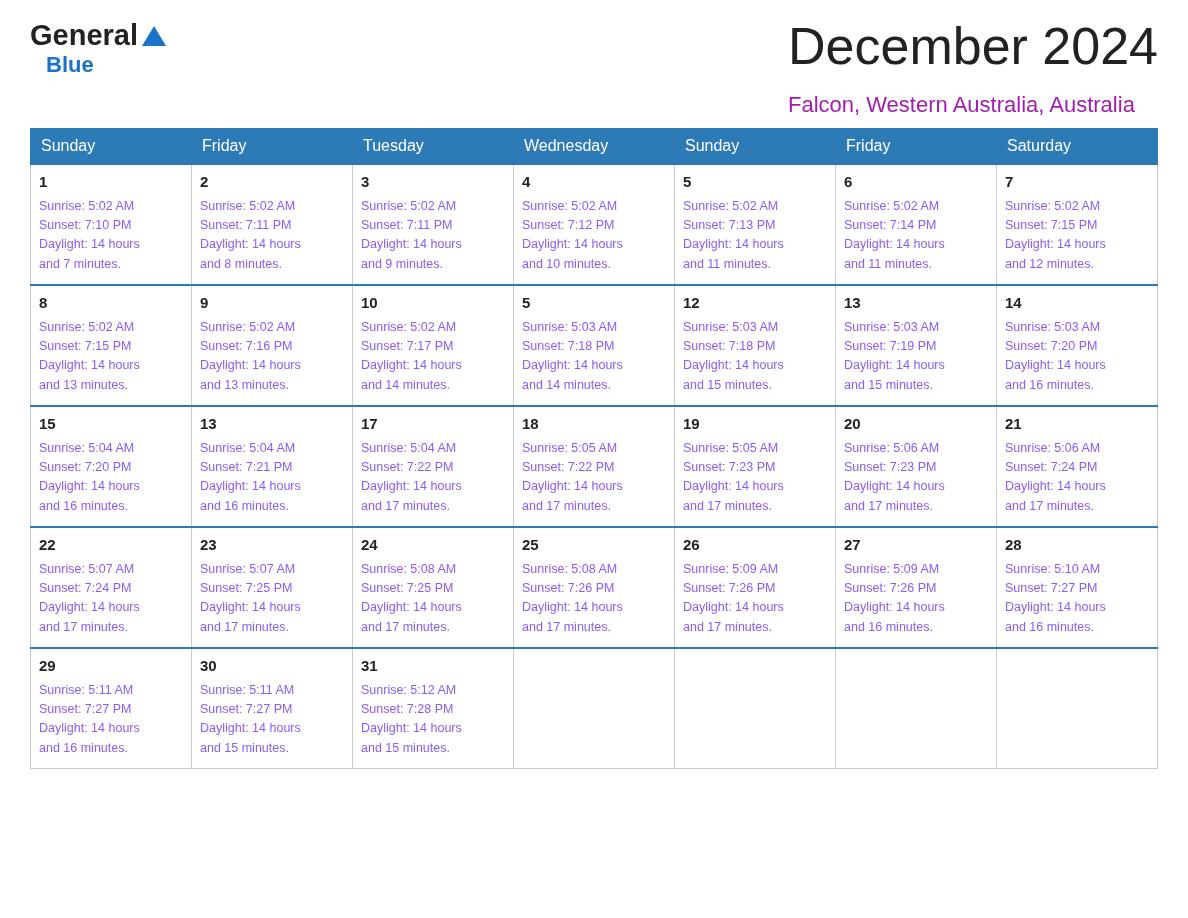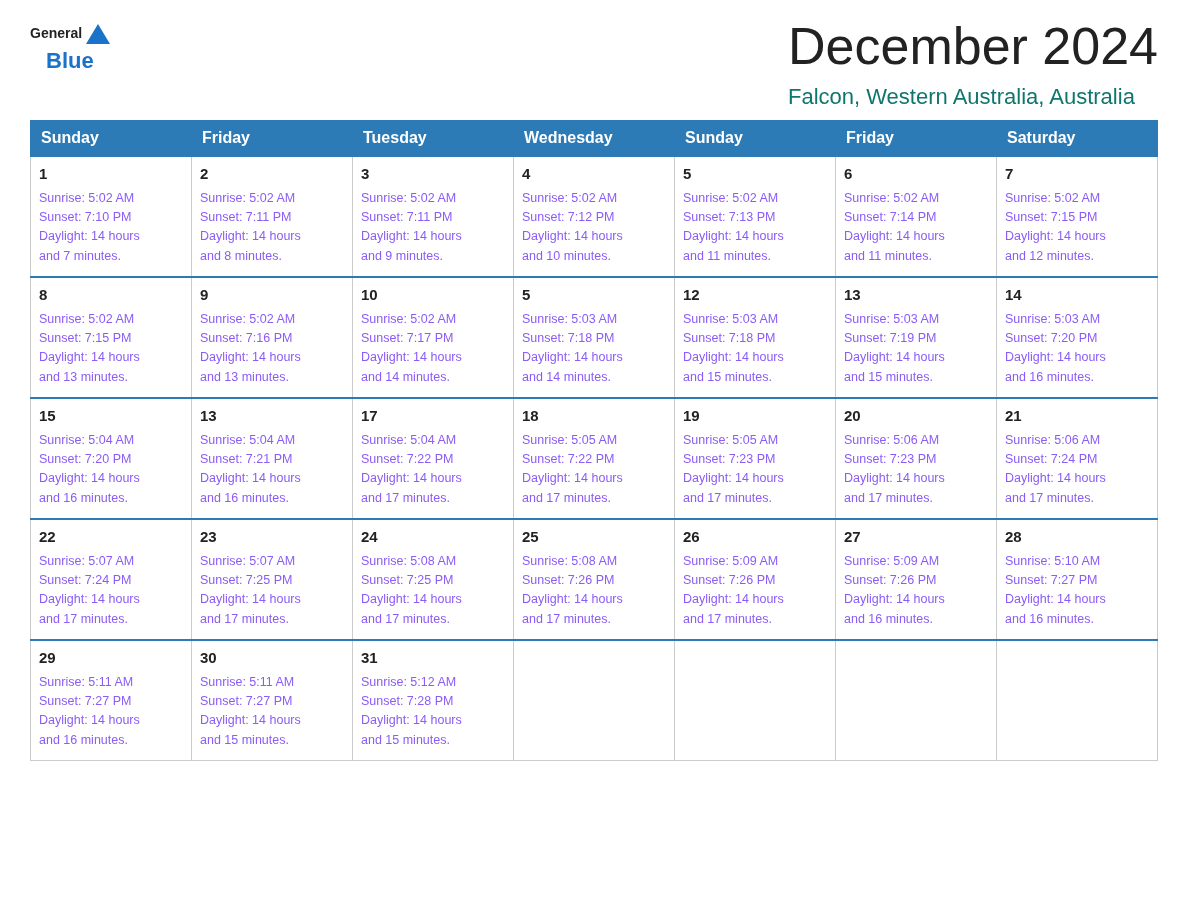--- a/index.html
+++ b/index.html
@@ -11,53 +11,53 @@
       min-height: 918px;
       padding: 20px 30px 30px 30px;
     }
     .header-row {
       display: flex;
       align-items: flex-start;
       justify-content: space-between;
       margin-bottom: 10px;
     }
     .logo-text {
-      font-size: 14px;
+      font-size: 29px;
       font-weight: bold;
       color: #222;
       line-height: 1.1;
     }
     .logo-icon {
       width: 28px;
       height: 28px;
       margin-left: 2px;
     }
     .title-area {
     }
     .month-title {
       font-size: 52px;
       font-weight: 300;
       color: #222;
       line-height: 1;
     }
     .location-title {
       font-size: 22px;
-      color: #0f766e;
-      margin-top: 12px;
+      color: #a21caf;
+      margin-top: 20px;
     }
     .calendar-table {
       width: 100%;
       border-collapse: collapse;
       margin-top: 10px;
     }
     .calendar-table th {
       background: #2c7bb6;
       color: #fff;
       font-size: 16px;
-      font-weight: bold;
+      font-weight: normal;
       padding: 8px 10px;
       text-align: left;
       border: 1px solid #2c7bb6;
     }
     .calendar-table td {
       vertical-align: top;
       padding: 6px 8px 10px 8px;
       border: 1px solid #ccc;
       border-top: 2px solid #2c7bb6;
       width: calc(100% / 7);

